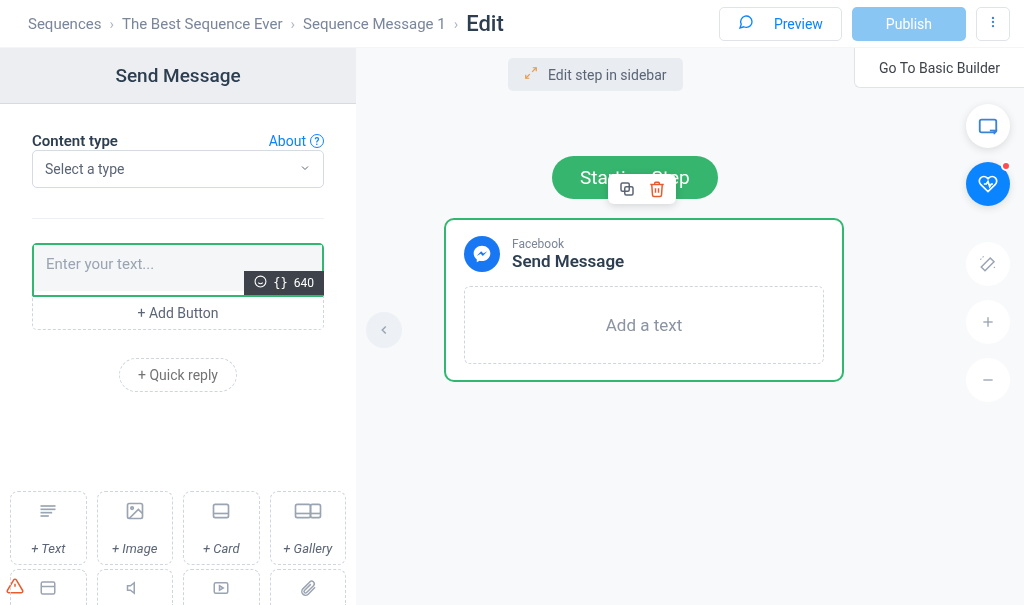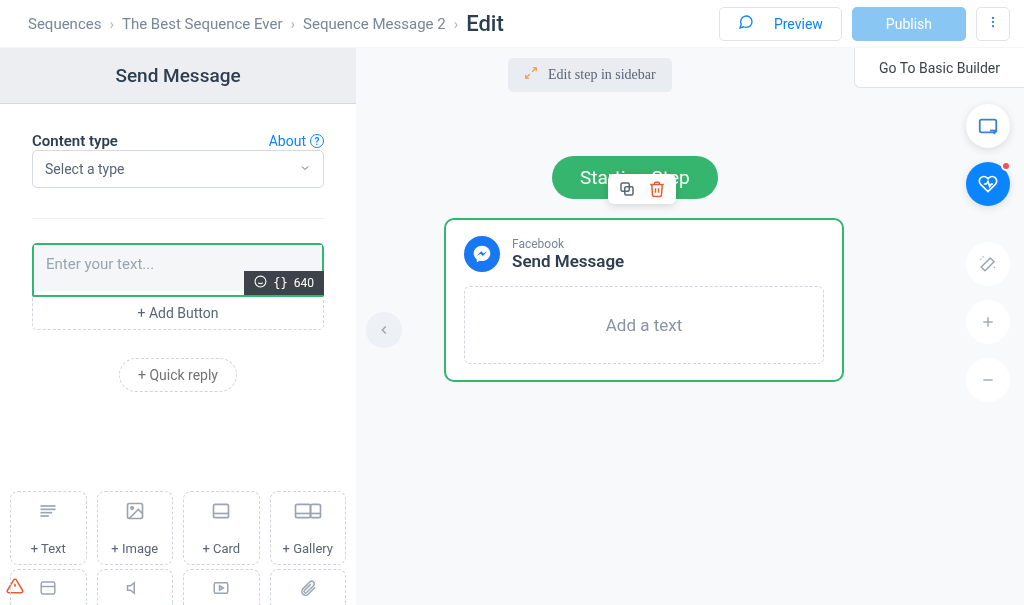--- a/index.html
+++ b/index.html
@@ -200,20 +200,21 @@
     border-radius:8px;
     display:flex;
     flex-direction:column;
     align-items:center;
     justify-content:center;
     gap:20px;
     height:74px;
     font-size:13px;
     color:#5a6576;
     cursor:pointer;
+    font-style:italic;
   }
   .type-card2 { height: 36px; border-radius: 8px 8px 0 0; border-bottom:none; }
   .type-card svg, .type-card2 svg { color:#9aa4b2; }
 
   
   .collapse-handle {
     position:absolute;
     width:36px;height:36px;border-radius:50%;
     background:#edf0f4;color:#9aa4b2;
     display:flex;align-items:center;justify-content:center;
@@ -232,21 +233,20 @@
   .edit-step-pill {
     position:absolute;
     left:152px; top:10px;
     background:#e9ecf1;
     border-radius:5px;
     padding:8px 16px;
     font-size:14px;
     color:#5a6576;
     display:flex;align-items:center;gap:10px;
     cursor:pointer;
-    font-family:Liberation Serif, serif;
   }
   .basic-builder {
     position:absolute;
     right:0;top:0;
     height:40px;
     padding:0 24px;
     background:#fff;
     border:1px solid #e0e4ea;
     border-top:none;border-right:none;
     display:flex;align-items:center;
@@ -327,21 +327,21 @@
 </style>
 </head>
 <body>
 
 <div class="topbar">
   <div class="breadcrumb">
     <span class="crumb">Sequences</span>
     <span class="chev">›</span>
     <span class="crumb">The Best Sequence Ever</span>
     <span class="chev">›</span>
-    <span class="crumb">Sequence Message 2</span>
+    <span class="crumb">Sequence Message 1</span>
     <span class="chev">›</span>
     <span class="current">Edit</span>
   </div>
   <div class="topbar-right">
     <div class="btn btn-preview">
       <span>
         <svg width="16" height="16" viewBox="0 0 24 24" fill="none" stroke="#0a84ff" stroke-width="2">
             <path d="M21 11.5a8.38 8.38 0 0 1-8.5 8.5 8.5 8.5 0 0 1-3.7-.85L3 21l1.85-5.8A8.5 8.5 0 1 1 21 11.5z"></path>
           </svg>
       </span>

